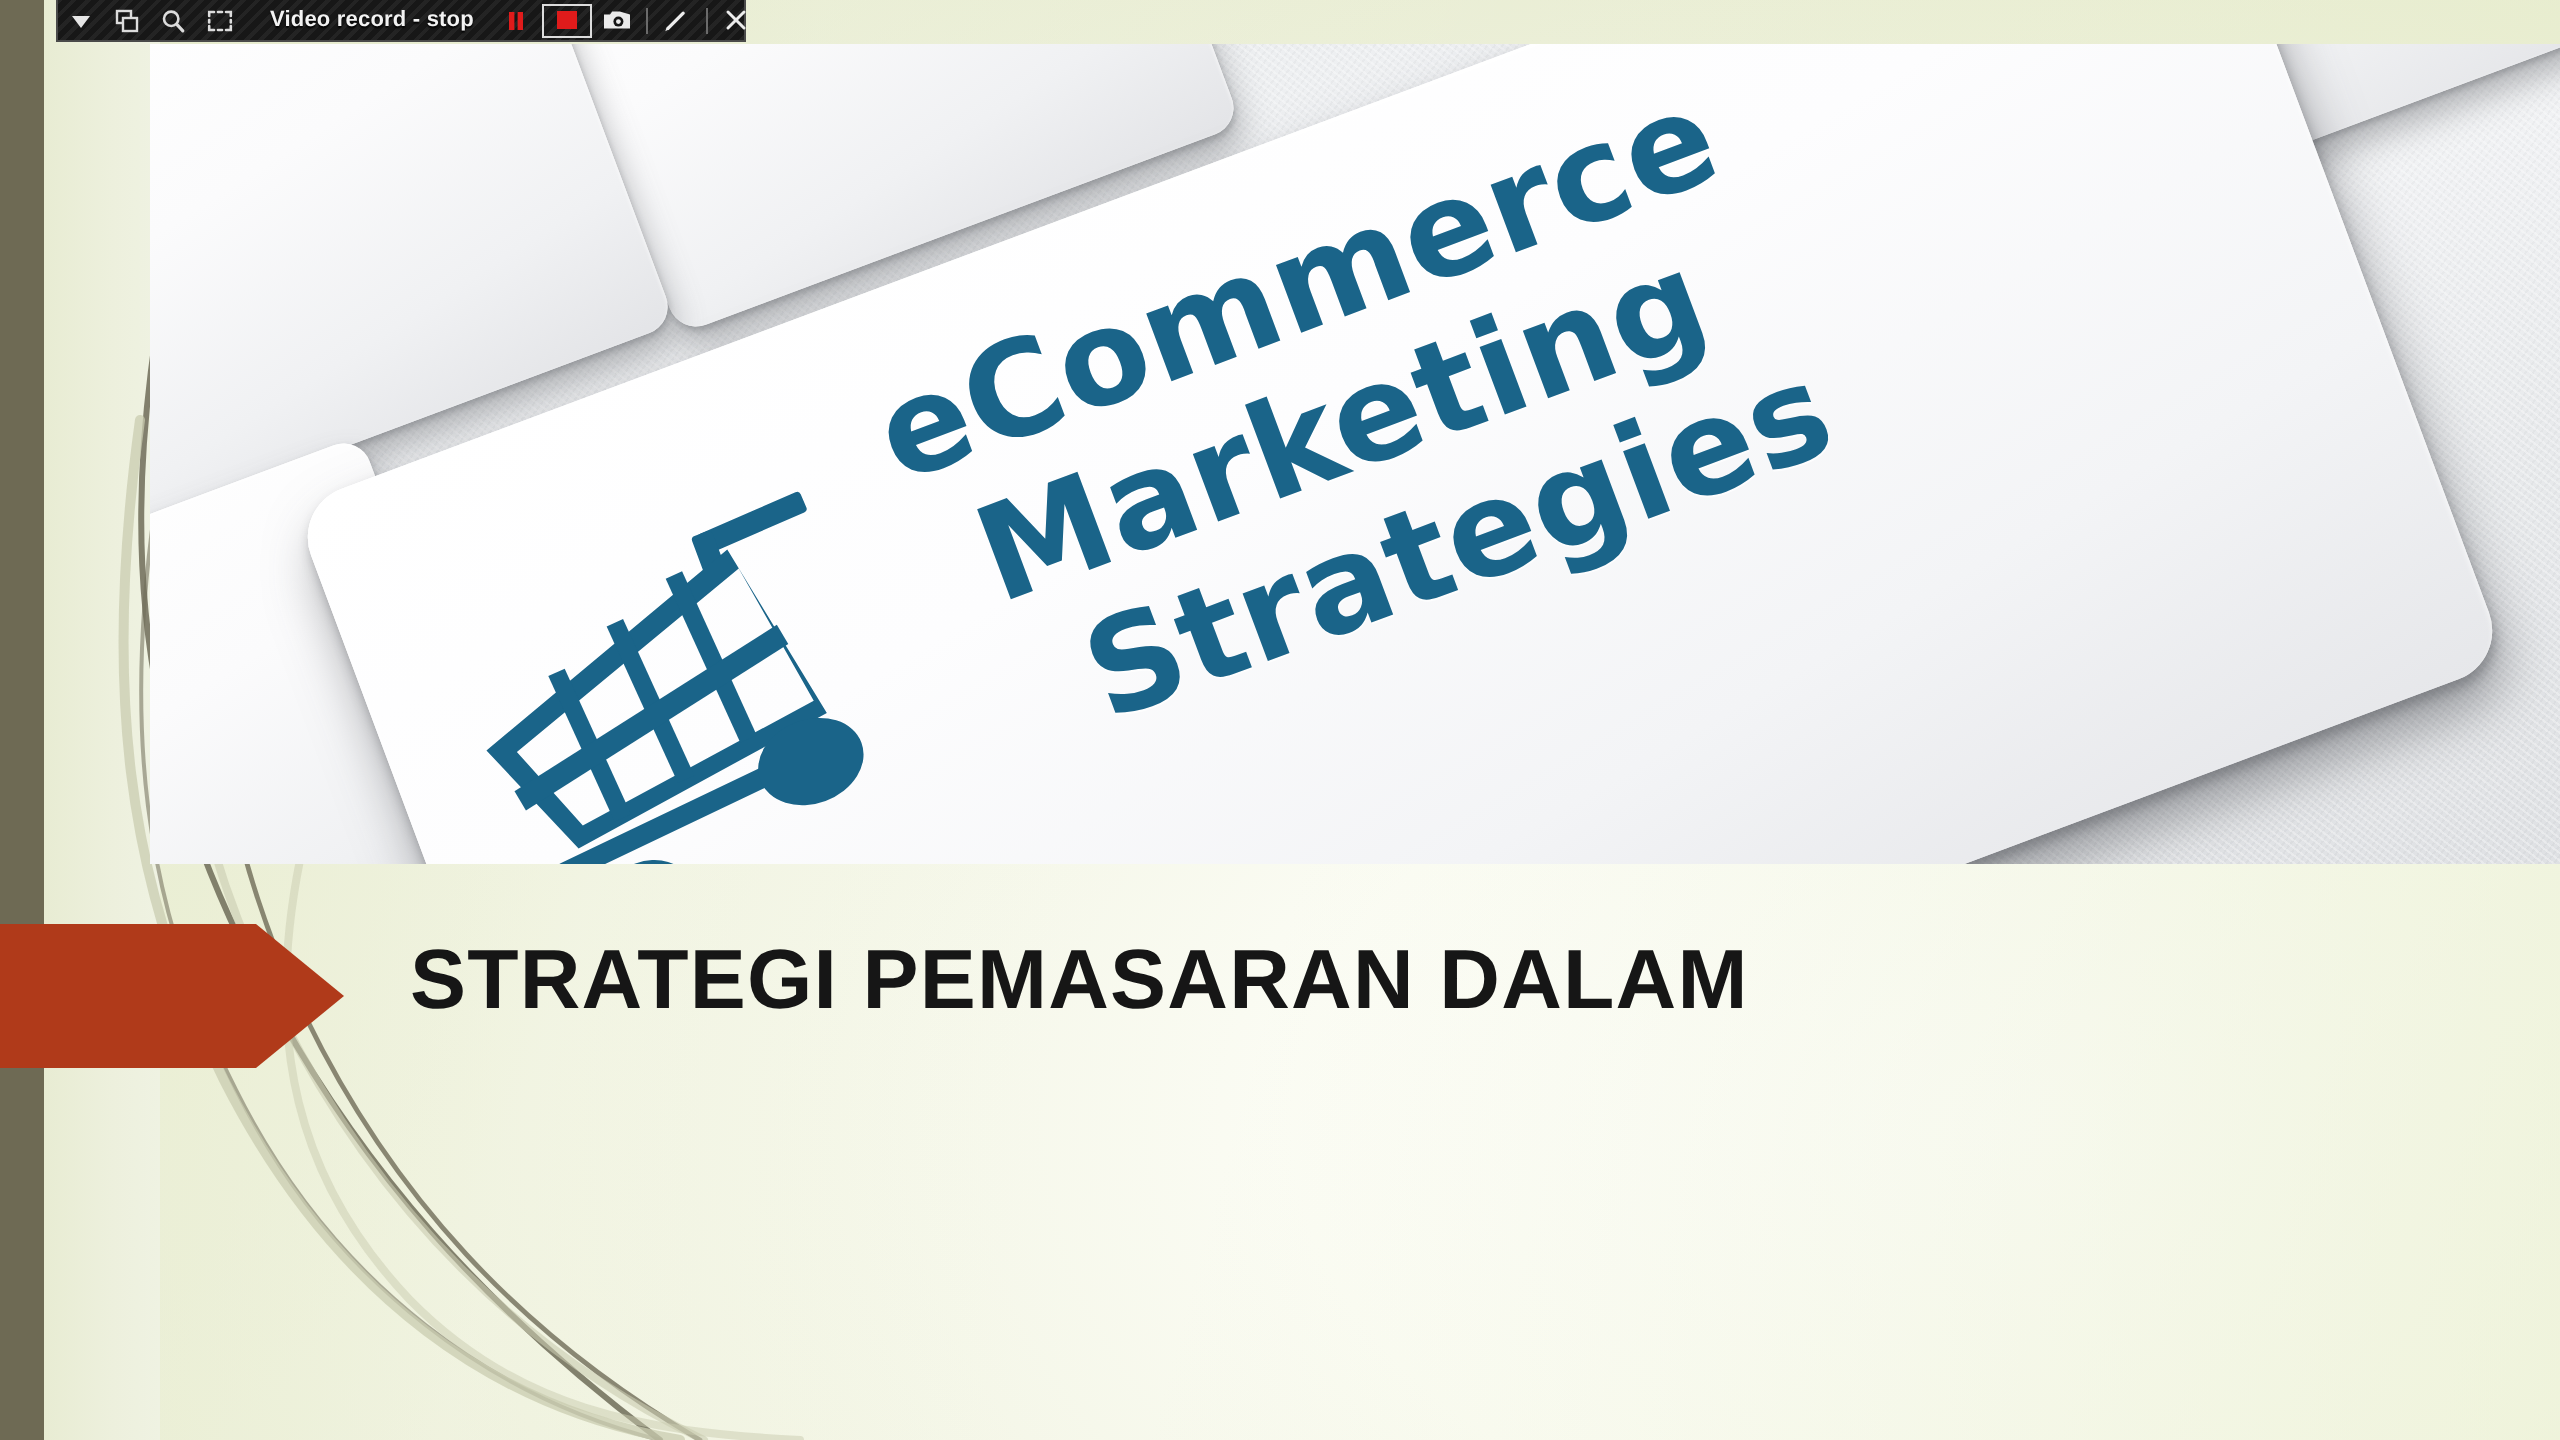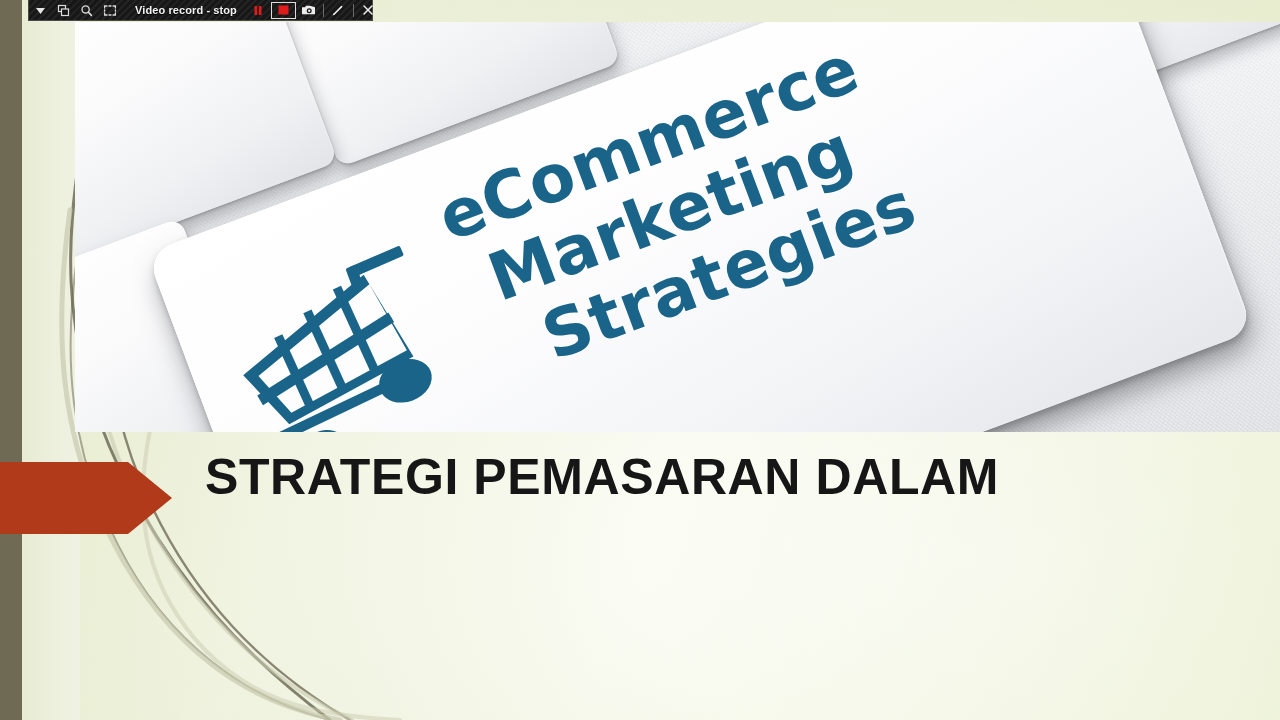--- a/index.html
+++ b/index.html
@@ -158,27 +158,27 @@
 
   
   .arrow {
     position: absolute;
     left: 0; top: 458px;
     width: 172px; height: 80px;
     z-index: 6;
   }
   .title-block {
     position: absolute;
-    left: 205px; top: 444px;
+    left: 205px; top: 462px;
     width: 1040px;
     z-index: 6;
     color: #161616;
     font-family: "Liberation Sans", sans-serif;
     font-weight: 700;
-    font-size: 50px;
+    font-size: 42px;
     line-height: 1.32;
     letter-spacing: .6px;
   }
   .title-line { display: block; }
 
   
   .rec-toolbar {
     position: absolute;
     left: 28px; top: 0;
     width: 345px; height: 21px;

